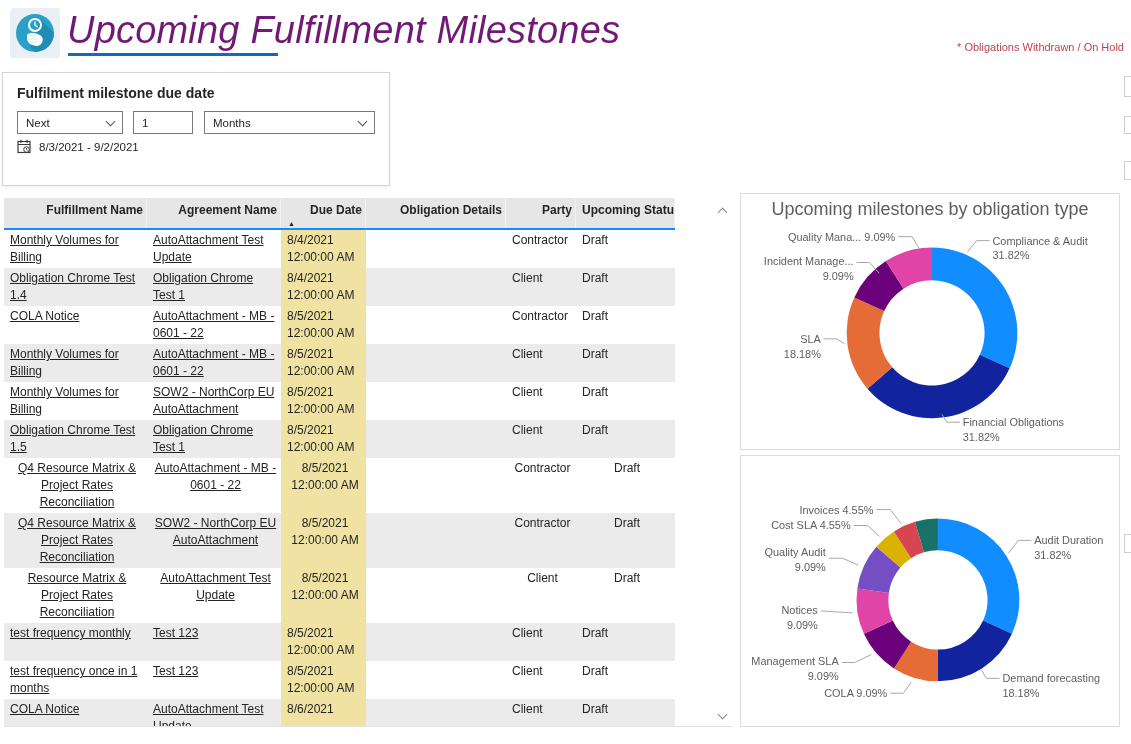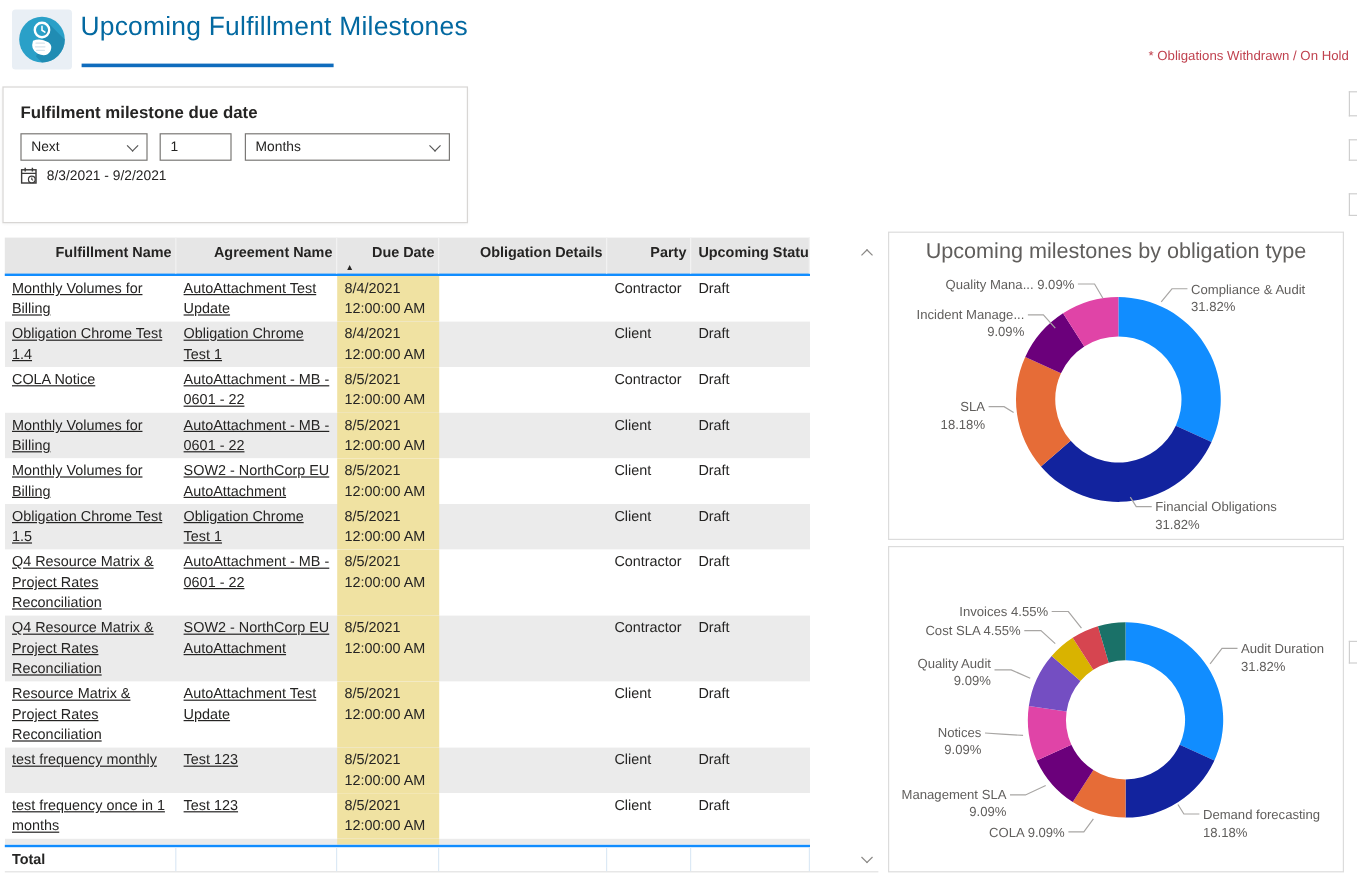--- a/index.html
+++ b/index.html
@@ -2,22 +2,22 @@
 <html><head>
 <meta charset="utf-8">
 <style>
   html,body{margin:0;padding:0;background:#fff;}
   body{width:1131px;height:744px;font-family:"Liberation Sans",sans-serif;color:#252423;overflow:hidden;}
   .page{position:relative;width:1131px;height:744px;background:#fff;}
 
   
   .logo{position:absolute;left:10px;top:8px;width:50px;height:50px;background:#E9EFF5;border-radius:3px;
         display:flex;align-items:center;justify-content:center;}
-  .page-title{position:absolute;left:67px;top:9px;margin:0;font-size:22px;font-weight:400;color:#0369a1;
-        letter-spacing:.2px;white-space:nowrap;}
+  .page-title{position:absolute;left:67px;top:9px;margin:0;font-size:38px;font-weight:400;color:#701a75;
+        letter-spacing:.2px;white-space:nowrap;font-style:italic;}
   .title-underline{position:absolute;left:68px;top:53px;width:210px;height:3px;background:#0F6CBD;}
   .note{position:absolute;right:7px;top:41px;font-size:11px;color:#C0424F;}
 
   
   .filter-card{position:absolute;left:2px;top:72px;width:388px;height:114px;background:#fff;
         border:1px solid #D8D6D4;box-shadow:0 1px 3px rgba(0,0,0,.07);box-sizing:border-box;}
   .filter-title{position:absolute;left:14px;top:12px;font-size:14px;font-weight:600;color:#252423;}
   .dd{position:absolute;top:38px;height:23px;border:1px solid #7A7876;box-sizing:border-box;background:#fff;
         display:flex;align-items:center;justify-content:space-between;padding:0 8px;font-size:11.5px;color:#252423;cursor:pointer;}
   .dd-next{left:14px;width:106px;}
@@ -31,21 +31,21 @@
   
   .table-card{position:absolute;left:4px;top:198px;width:728px;height:529px;display:flex;flex-direction:column;
         border-bottom:1px solid #E2E2E2;box-sizing:border-box;background:#fff;}
   .thead{display:flex;height:30px;background:#E6E6E6;border-bottom:2px solid #118DFF;flex:none;width:671px;}
   .hcell{box-sizing:border-box;padding:5px 3px 0 6px;font-size:12px;font-weight:600;color:#252423;
         position:relative;border-right:1px solid #F2F2F2;cursor:pointer;white-space:nowrap;overflow:hidden;text-align:right;}
   .sort-ind{position:absolute;left:7px;bottom:1px;font-size:7px;line-height:7px;color:#252423;}
   .tbody{flex:1;display:flex;flex-direction:column;overflow:hidden;width:671px;}
   .trow{display:flex;flex:none;height:38px;background:#fff;}
   .trow.alt{background:#EBEBEB;}
-  .trow.h3{height:55px;}
+  .trow.h3{height:55px;text-align:center;}
   .trow.clipped{flex:1;min-height:4px;height:auto;overflow:hidden;}
   .cell{box-sizing:border-box;font-size:12px;line-height:17px;padding:2px 3px 0 6px;overflow:hidden;color:#252423;}
   .link{text-decoration:underline;cursor:pointer;}
   .cell.due{background:#F0E2A2;}
   .total-row{flex:none;height:20px;border-top:2px solid #118DFF;display:flex;align-items:center;width:671px;}
   .tcell{box-sizing:border-box;height:100%;display:flex;align-items:center;padding-left:6px;
         font-size:12px;font-weight:700;border-right:1px solid #DCE9F5;}
   .vscroll{position:absolute;right:2px;top:3px;bottom:3px;width:16px;}
   .scroll-btn{position:absolute;left:3px;width:10px;height:10px;cursor:pointer;}
   .scroll-btn span{display:block;width:6px;height:6px;border-right:1px solid #8A8886;border-bottom:1px solid #8A8886;margin:2px auto;}
@@ -241,28 +241,20 @@
         <div class="trow alt clipped">
           <div class="cell " style="width: 143px;"><span class="link">COLA Notice</span></div>
           <div class="cell " style="width: 134px;"><span class="link">AutoAttachment Test Update</span></div>
           <div class="cell due" style="width: 85px;">
             <div>8/6/2021</div>
           </div>
           <div class="cell " style="width: 140px;"></div>
           <div class="cell " style="width: 70px;">Client</div>
           <div class="cell " style="width: 99px;">Draft</div>
         </div>
-      </div>
-    <div class="total-row" id="totalrow">
-        <div class="tcell" style="width: 143px;">Total</div>
-        <div class="tcell" style="width: 134px;"></div>
-        <div class="tcell" style="width: 85px;"></div>
-        <div class="tcell" style="width: 140px;"></div>
-        <div class="tcell" style="width: 70px;"></div>
-        <div class="tcell" style="width: 99px;"></div>
       </div>
     <div class="vscroll">
       <div class="scroll-btn scroll-up">
           <span></span>
         </div>
       <div class="scroll-btn scroll-down">
           <span></span>
         </div>
     </div>
   </section>

